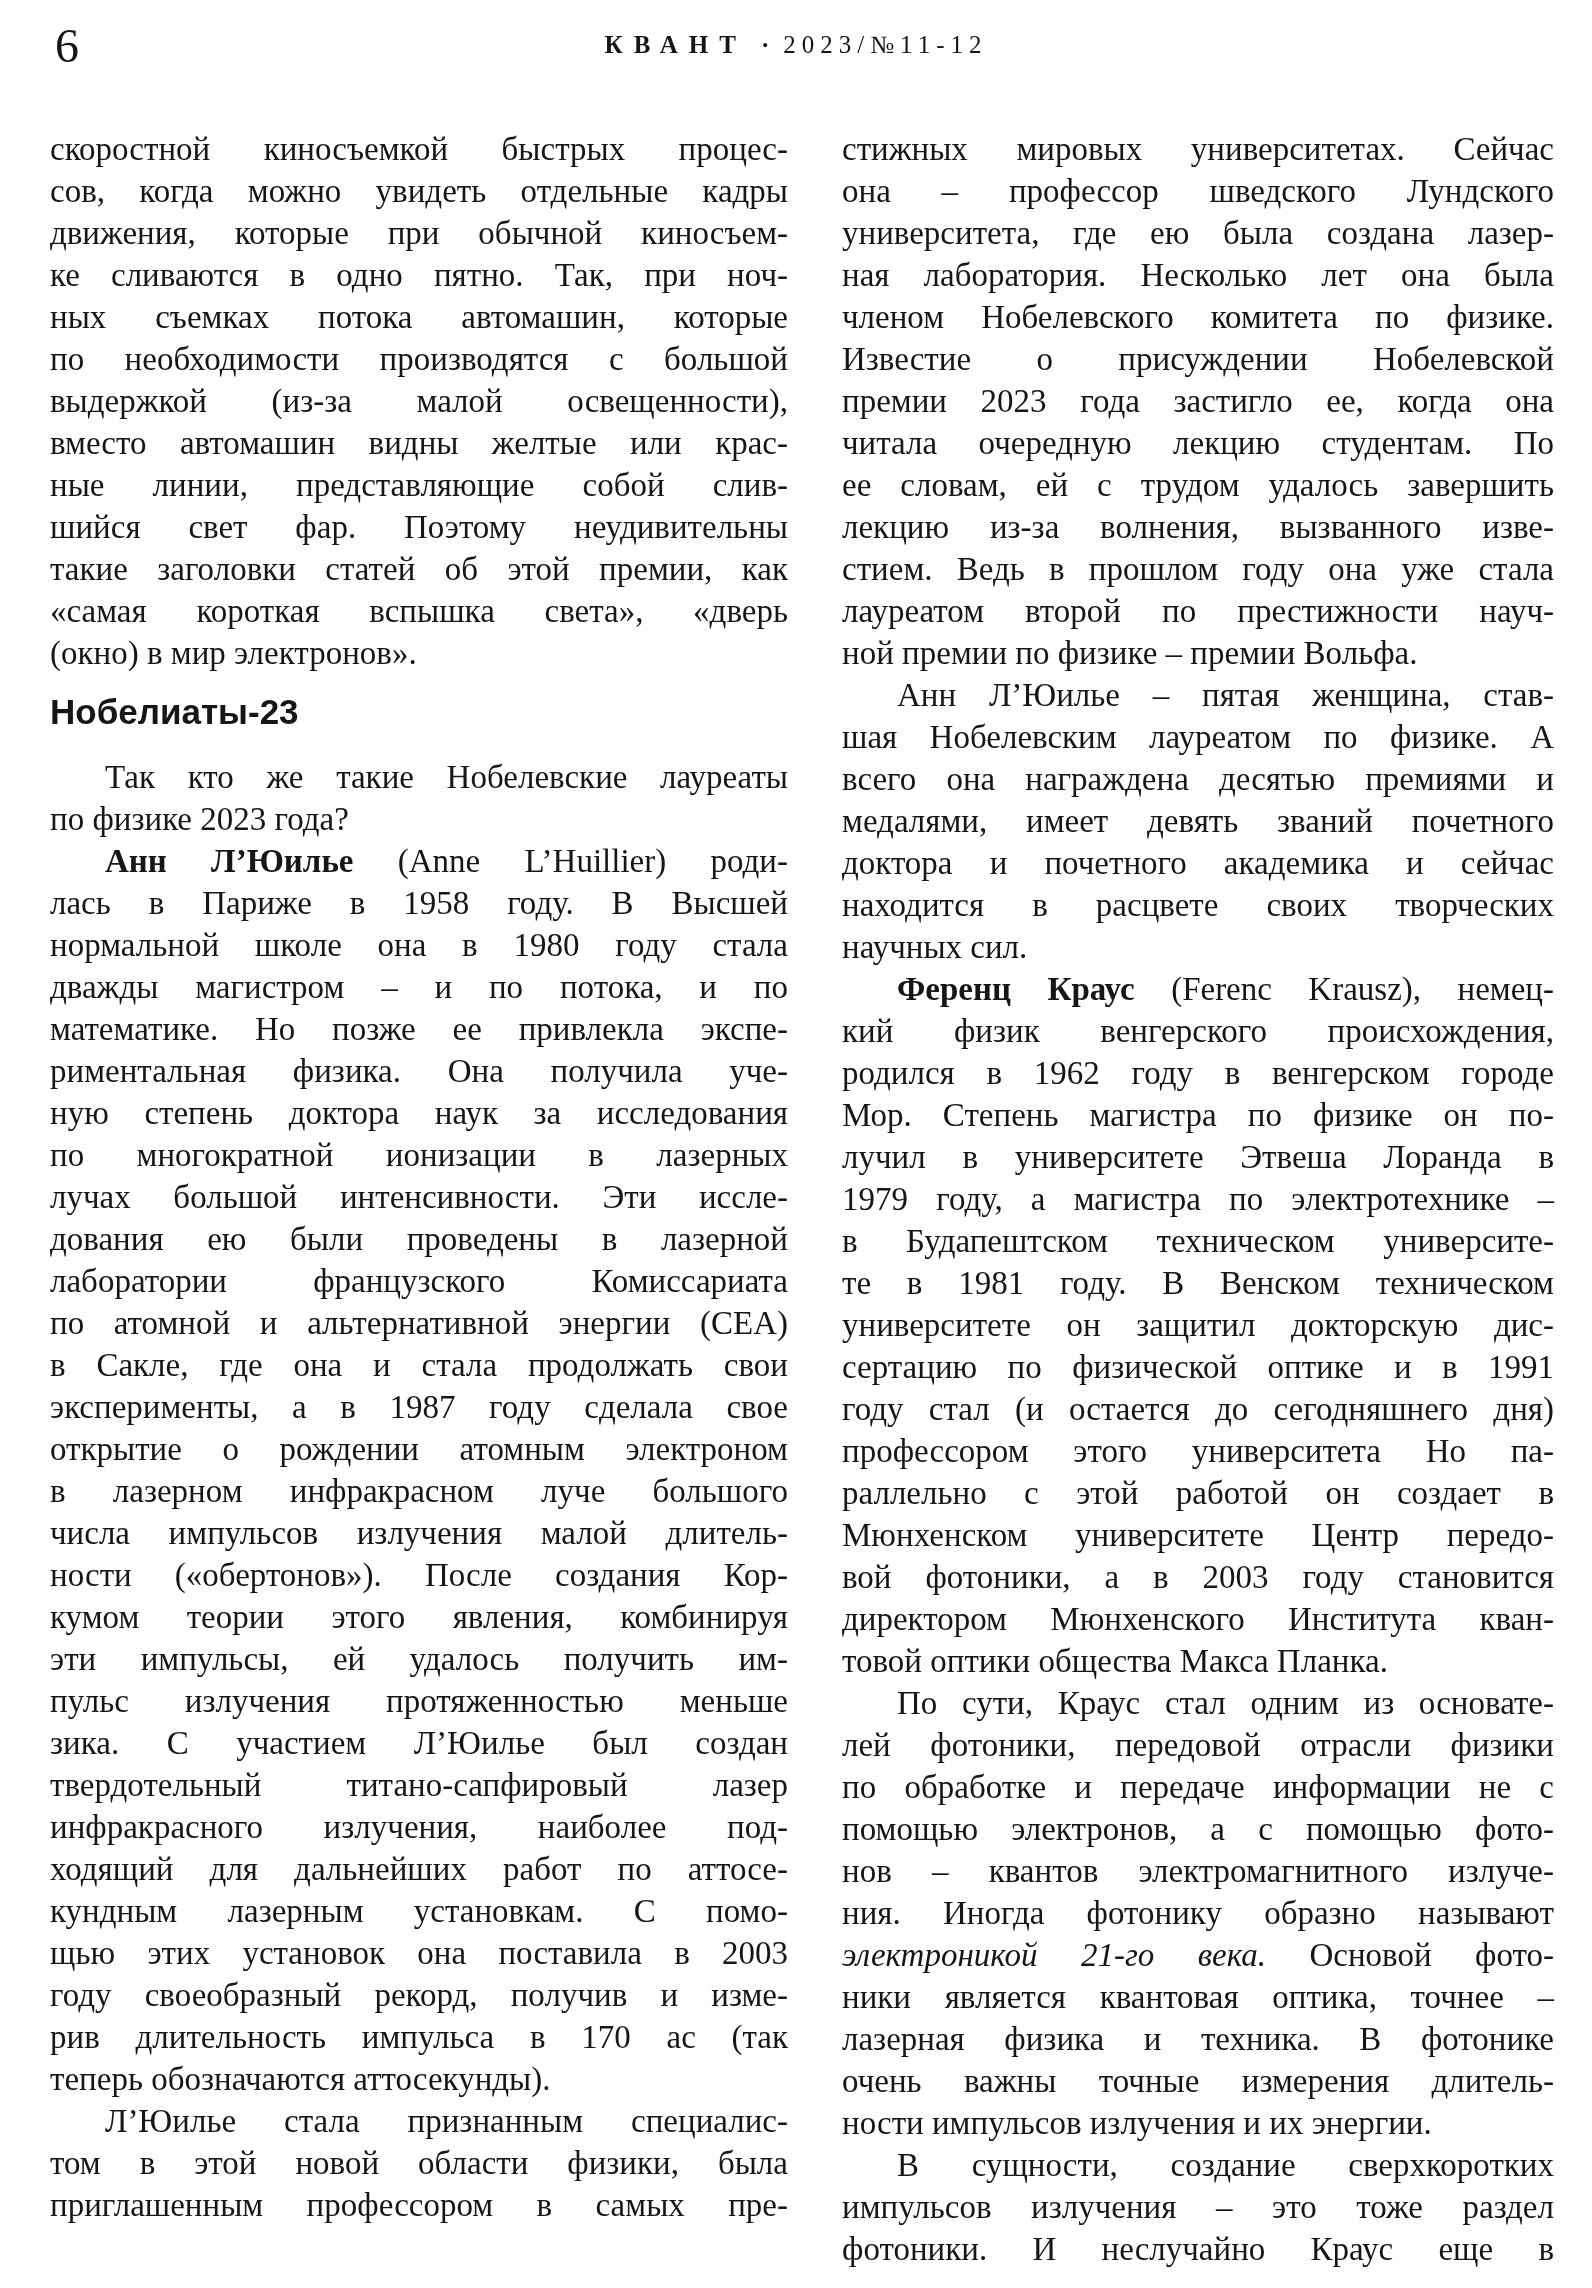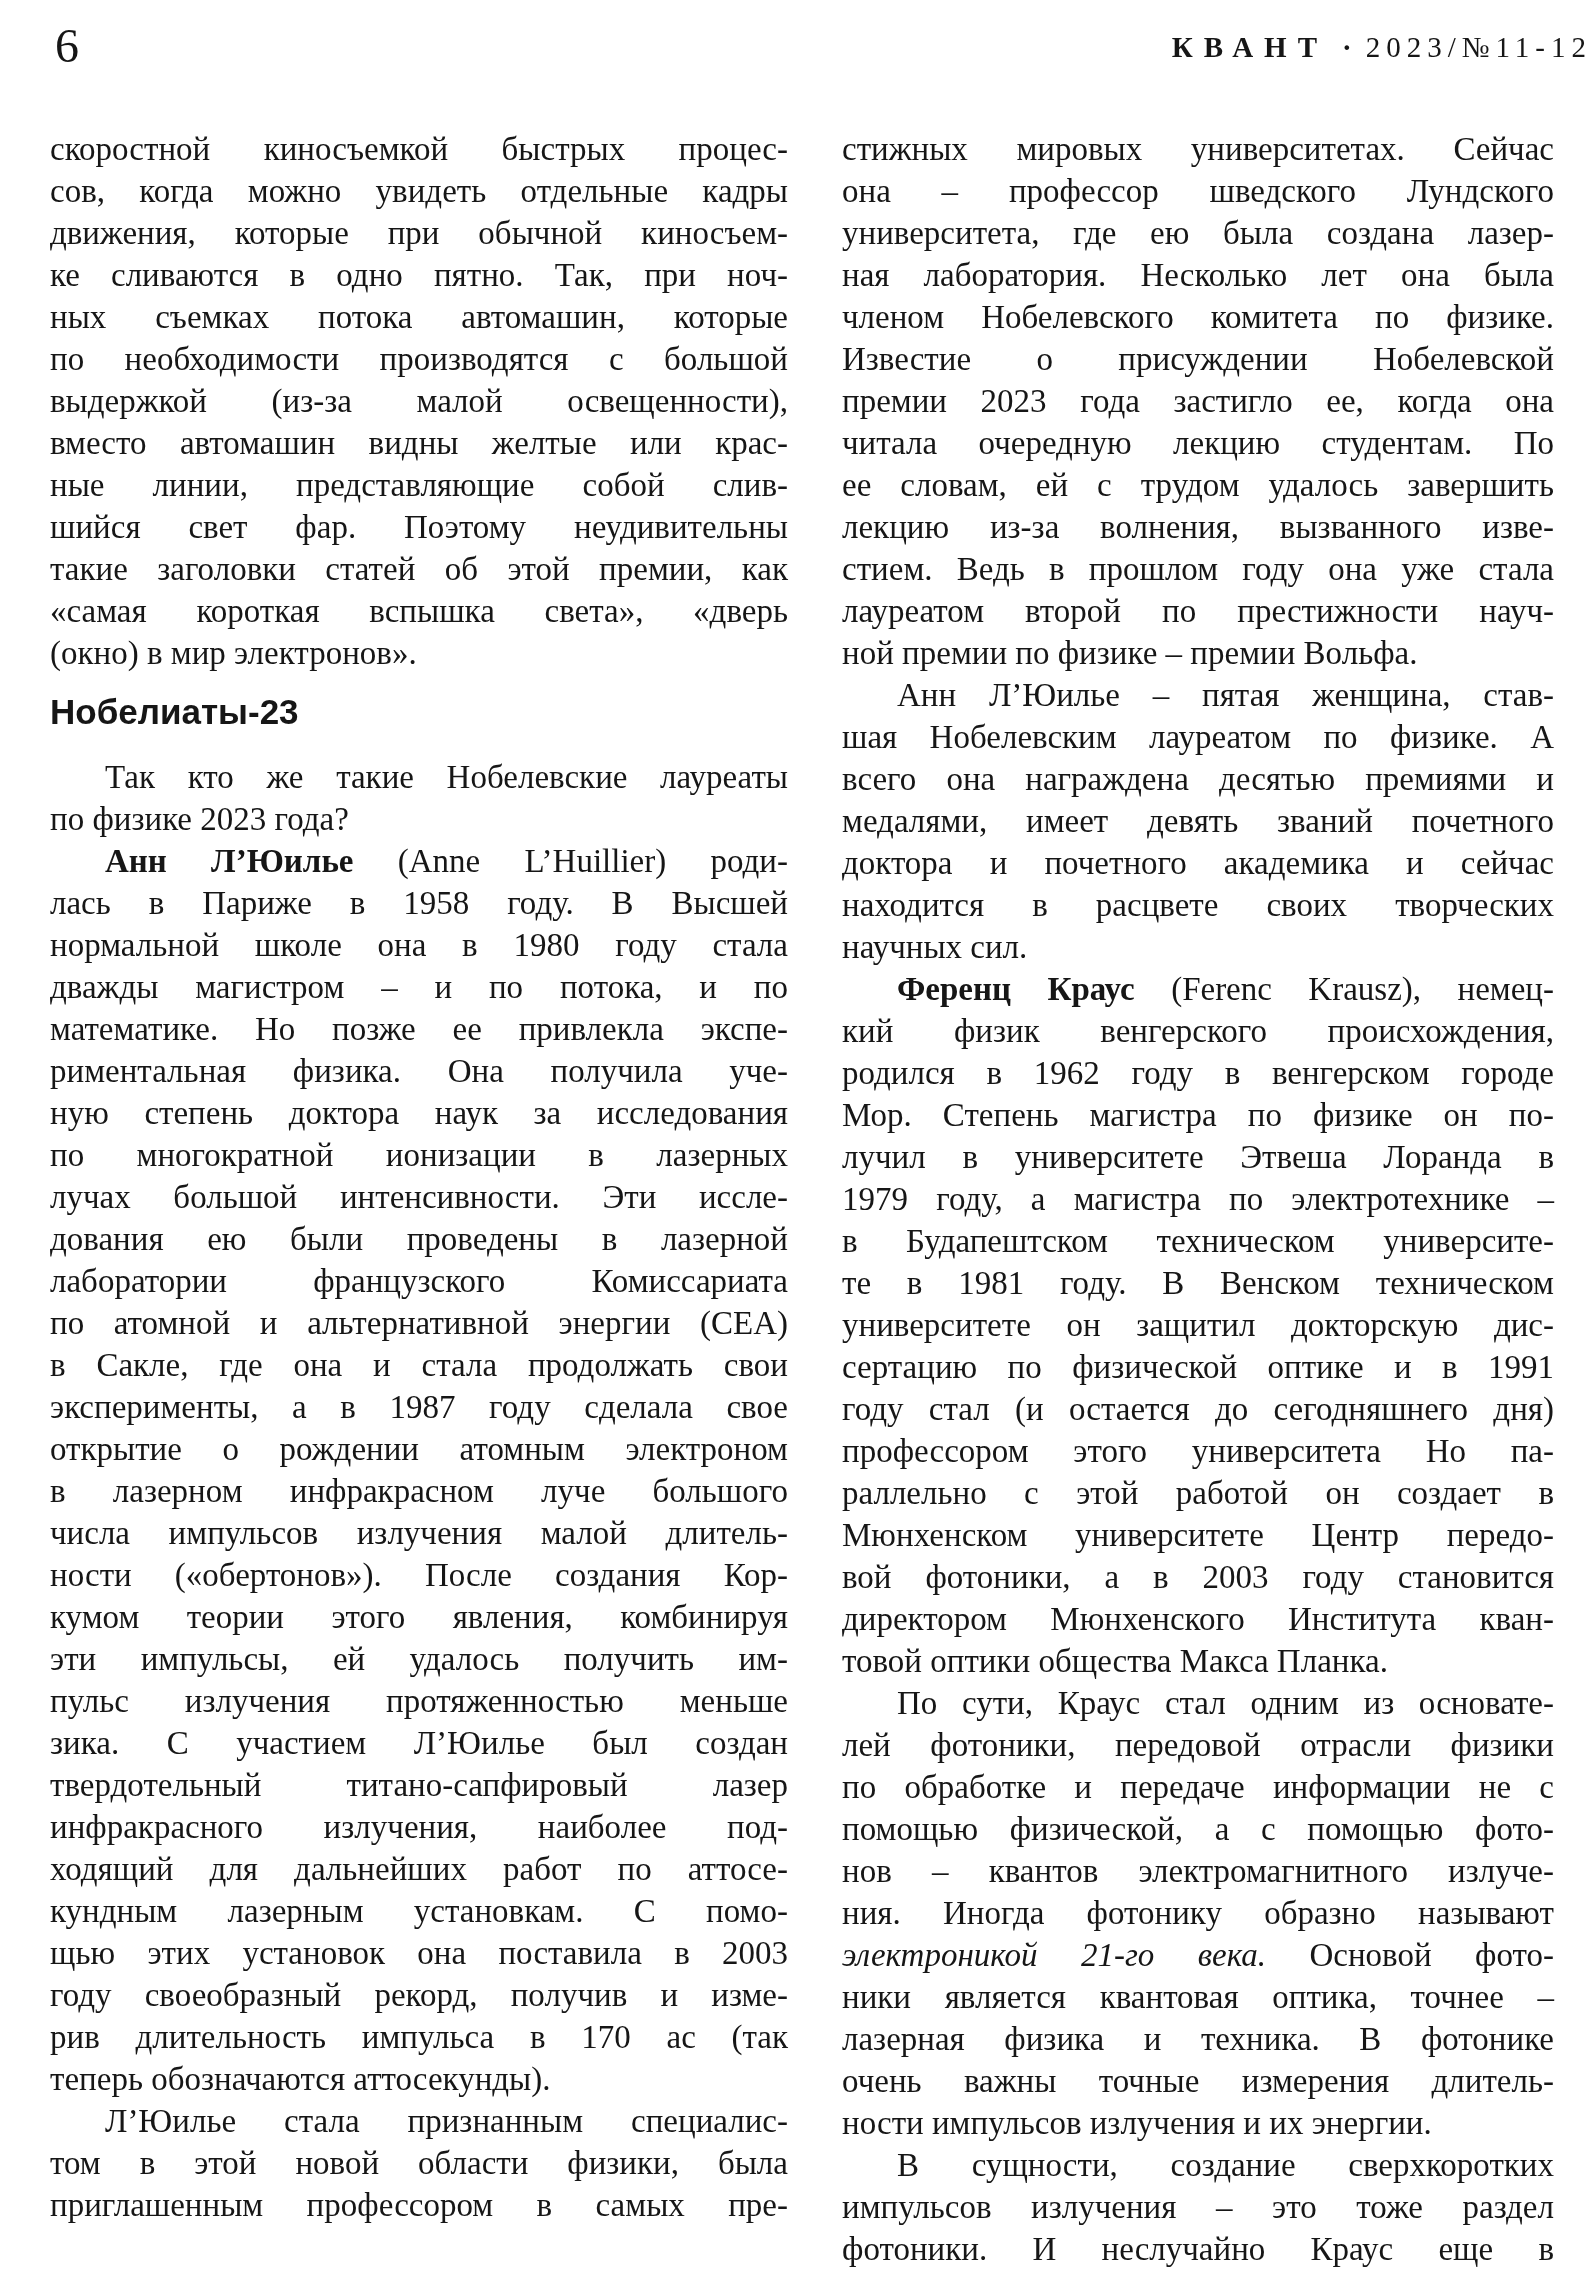--- a/index.html
+++ b/index.html
@@ -24,22 +24,22 @@
   }
   .page-number {
     position: absolute;
     left: 55px;
     top: 22px;
     font-size: 48px;
     line-height: 1;
     font-family: "Liberation Serif", serif;
   }
   .running-title {
-    text-align: right;
-    font-size: 29px;
+    text-align: center;
+    font-size: 25px;
     line-height: 1.2;
     white-space: nowrap;
   }
   .running-title .journal {
     font-weight: bold;
     letter-spacing: 11px;
   }
   .running-title .sep {
     margin: 0 14px;
     font-weight: bold;
@@ -188,21 +188,21 @@
           <div class="line">раллельно с этой работой он создает в</div>
           <div class="line">Мюнхенском университете Центр передо-</div>
           <div class="line">вой фотоники, а в 2003 году становится</div>
           <div class="line">директором Мюнхенского Института кван-</div>
           <div class="line last">товой оптики общества Макса Планка.</div>
         </div>
         <div class="para indent">
           <div class="line">По сути, Краус стал одним из основате-</div>
           <div class="line">лей фотоники, передовой отрасли физики</div>
           <div class="line">по обработке и передаче информации не с</div>
-          <div class="line">помощью физической, а с помощью фото-</div>
+          <div class="line">помощью электронов, а с помощью фото-</div>
           <div class="line">нов – квантов электромагнитного излуче-</div>
           <div class="line">ния. Иногда фотонику образно называют</div>
           <div class="line"><em>электроникой 21-го века.</em> Основой фото-</div>
           <div class="line">ники является квантовая оптика, точнее –</div>
           <div class="line">лазерная физика и техника. В фотонике</div>
           <div class="line">очень важны точные измерения длитель-</div>
           <div class="line last">ности импульсов излучения и их энергии.</div>
         </div>
         <div class="para indent">
           <div class="line">В сущности, создание сверхкоротких</div>

